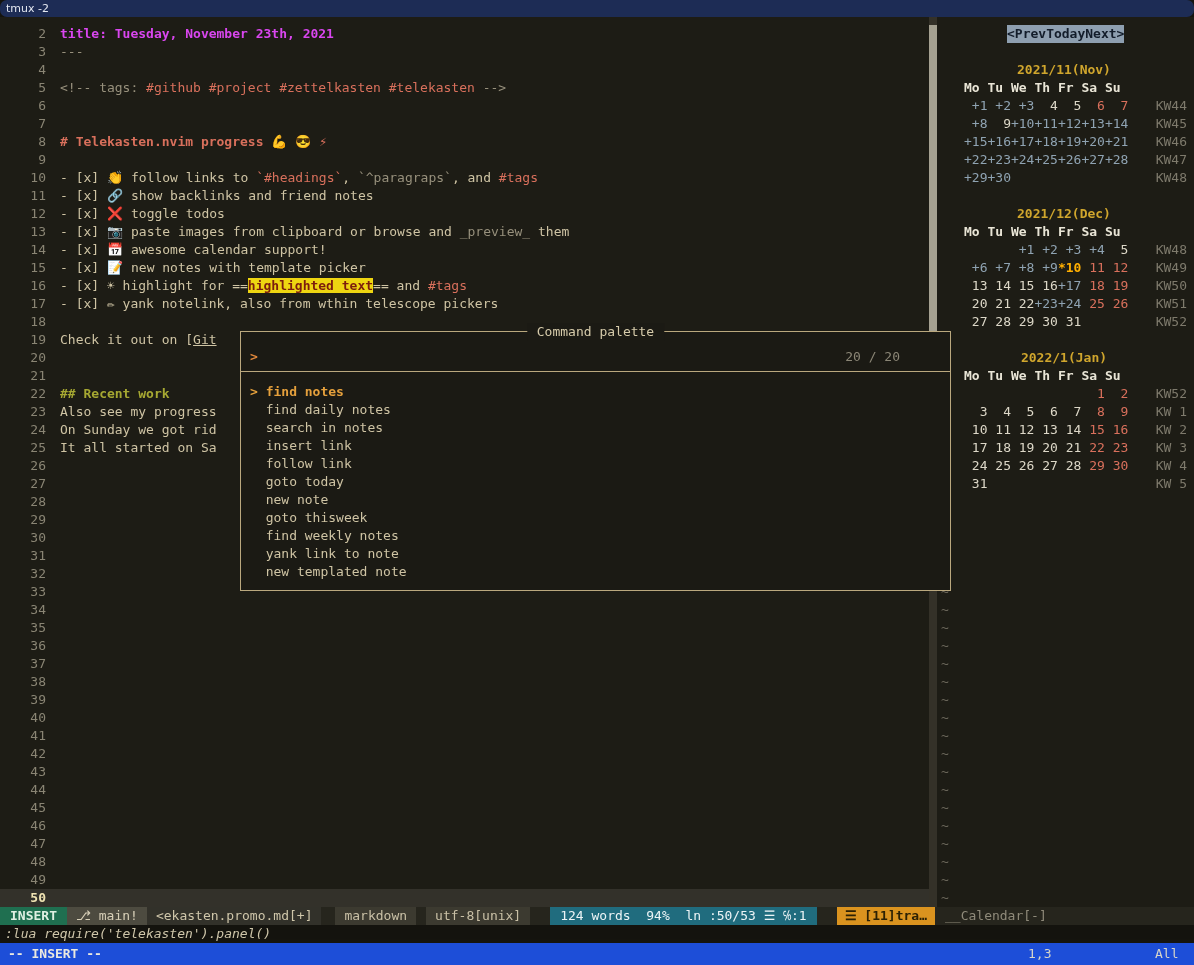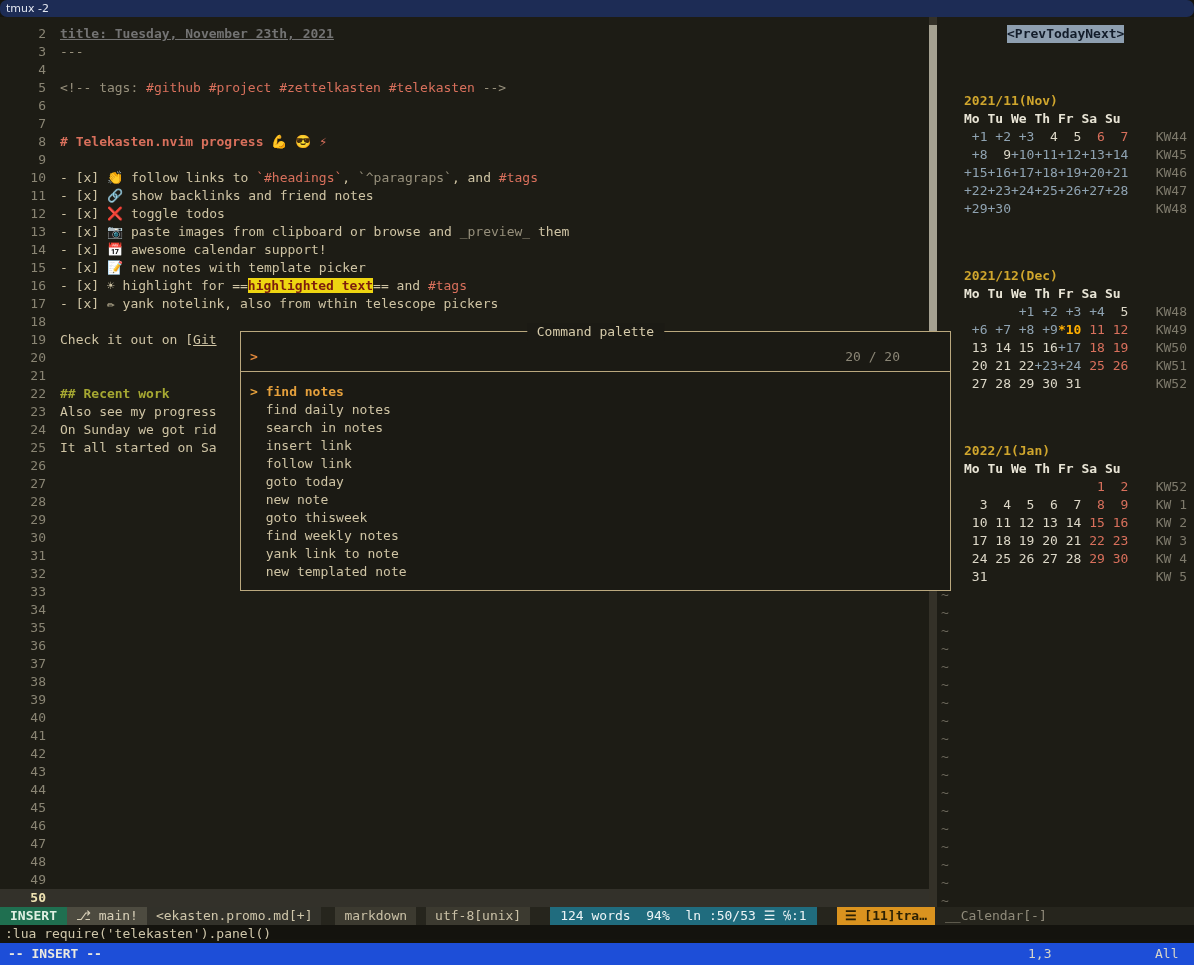--- a/index.html
+++ b/index.html
@@ -21,39 +21,39 @@
     position:absolute; top:17px; left:0; width:1194px; height:890px;
     display:flex; background:#1d1c15;
   }
   .editor { width:929px; padding-top:8px; position:relative; }
   .eline { height:18px; display:flex; white-space:pre; }
   .lnum { width:46px; flex:none; text-align:right; color:#8a8574; }
   .ltext { padding-left:14px; white-space:pre; }
   .cursorline { background:#33312a; }
   .cursorline .lnum { color:#efe3b2; font-weight:bold;padding-left:16px; }
 
-  .seg-title { color:#737373; font-weight:bold;text-decoration:underline; }
+  .seg-title { color:#d946ef; font-weight:bold; }
   .seg-h1 { color:#d9705c; font-weight:bold;text-align:right; }
   .seg-h2 { color:#a6a832; font-weight:bold; }
   .seg-tag { color:#d9705c; }
   .seg-body { color:#cfc4a4; }
   .seg-comment { color:#97907c; }
   .seg-dim { color:#97907c; }
   .seg-hl { background:#eed511; color:#7c1d0d; font-weight:bold; }
   .seg-link { color:#cfc4a4; text-decoration:underline; }
 
   .scrollcol { width:8px; flex:none; background:#343128; position:relative; }
   .scrollthumb { position:absolute; top:8px; left:0; width:8px; height:310px; background:#a5a191; }
 
   .calendar { flex:1; padding-top:8px; position:relative; }
   .cal-nav { height:18px; padding-left:70px; display:flex; white-space:pre; }
   .nav-btn { background:#8e9fb0; color:#131d2b; font-weight:bold; }
   .cal-blank { height:18px; }
-  .cal-title { height:18px; margin-left:27px; width:200px; text-align:left;
-               color:#d0a62d; font-weight:bold; white-space:pre;margin-top:31px; }
+  .cal-title { height:18px; margin-left:27px; width:200px; text-align:center;
+               color:#d0a62d; font-weight:bold; white-space:pre; }
   .cal-header { height:18px; padding-left:27px; color:#e9e5d6; font-weight:bold; white-space:pre; }
   .cal-row { height:18px; padding-left:27px; padding-right:7px; display:flex; white-space:pre; }
   .cal-days { white-space:pre; }
   .cal-kw { margin-left:auto; color:#7e7a6c; }
   .d-day { color:#ddd8c8; }
   .d-note { color:#8fa3b2; }
   .d-we { color:#d9705c; }
   .d-today { color:#ffaf00; font-weight:bold; }
   .d-blank { }
   .cal-tilde { height:18px; padding-left:4px; color:#6a665a; }
@@ -82,21 +82,21 @@
   .sl-git { background:#4d4b40; color:#d8d0b8; padding:0 9px; }
   .sl-file { background:#32312a; color:#cfc6aa; padding:0 9px; }
   .sl-ft { background:#3c3a30; color:#c9c0a6; padding:0 9px; margin-left:14px; }
   .sl-enc { background:#3c3a30; color:#c9c0a6; padding:0 9px; margin-left:10px; }
   .sl-stats { background:#206c7e; color:#ecf4f6; padding:0 10px; margin-left:20px; }
   .sl-alert { background:#da931f; color:#2c2104; font-weight:bold; padding:0 8px; margin-left:auto; }
   .sl-cal { width:259px; flex:none; color:#8f8a7a; padding-left:10px; background:#26251d; }
 
   .cmdline {
     position:absolute; top:925px; left:0; width:1194px; height:14px;
-    background:#14130e; color:#cfc6aa; padding-left:5px; white-space:pre;
+    background:#14130e; color:#cfc6aa; padding-left:5px; white-space:pre;font-style:italic;
   }
   .bottombar {
     position:absolute; top:943px; left:0; width:1194px; height:22px;
     background:#1d4ed8; line-height:22px; color:#d8d5c8;
   }
   .bb-mode { font-weight:bold; color:#ebe9df; padding-left:8px; }
   .bb-ruler { position:absolute; left:1028px; }
   .bb-scroll { position:absolute; left:1155px; }
 </style>
 </head>

